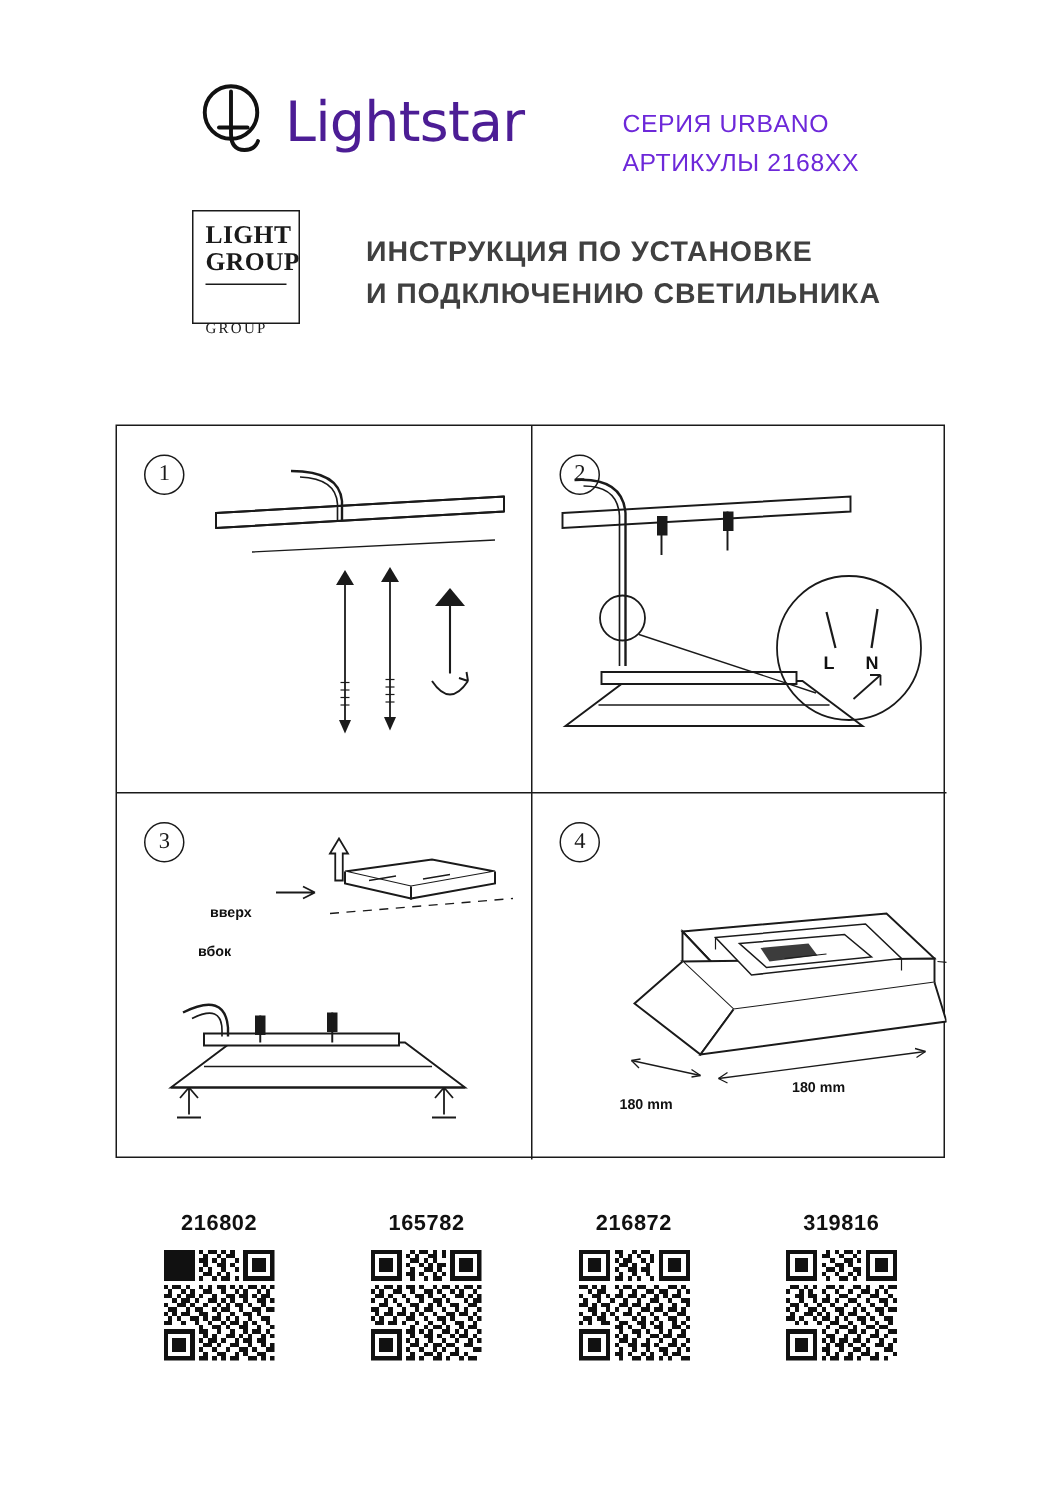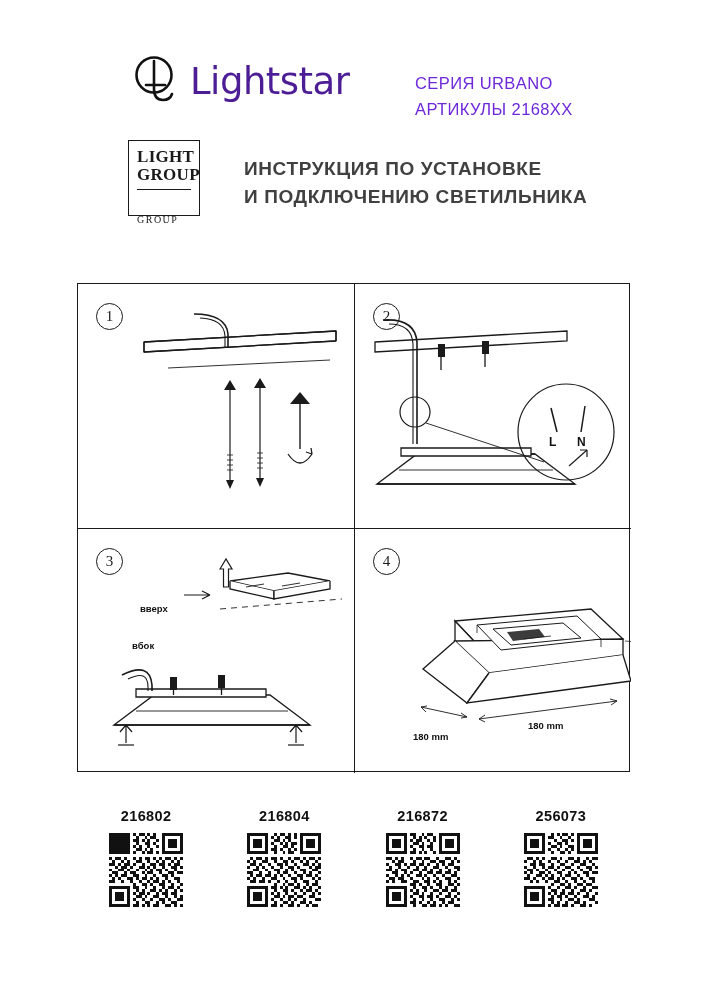--- a/index.html
+++ b/index.html
@@ -306,21 +306,21 @@
         <path d="M44 146 Q72 132 74 156 L74 162" stroke-width="1.6"></path>
         <path d="M50 150 Q70 140 70 158 L70 162" stroke-width="1.1"></path>
 
         <path d="M48 214 L48 196 M48 196 l-6 7 m6 -7 l6 7" stroke-width="1.2"></path>
         <path d="M40 216 L56 216" stroke-width="1.2"></path>
         <path d="M218 214 L218 196 M218 196 l-6 7 m6 -7 l6 7" stroke-width="1.2"></path>
         <path d="M210 216 L226 216" stroke-width="1.2"></path>
       </g>
     </svg>
     <div class="lbl" style="left:62px; top:74px;">вверх</div>
-    <div class="lbl" style="left:54px; top:111px;">вбок</div>
+    <div class="lbl" style="left:54px; top:100px;">вбок</div>
   </div>
 
   <div class="panel p4">
     <div class="step-badge">4</div>
     <svg class="fig" width="277" height="245" viewBox="0 0 277 245">
       <g fill="none" stroke="#1a1a1a" stroke-width="1.3">
 
         <path d="M100 92 L236 80 L268 110 L134 128 Z" fill="#fff"></path>
 
         <path d="M100 92 L134 128 L134 144 L100 112 Z" fill="#fff"></path>
@@ -394,21 +394,21 @@
         <path d="M8 20h1v1H8z M10 20h2v1h-2z M13 20h1v1h-1z M16 20h1v1h-1z M18 20h2v1h-2z M21 20h2v1h-2z"></path>
         <path d="M9 21h2v1H9z M12 21h1v1h-1z M15 21h2v1h-2z M19 21h1v1h-1z M22 21h1v1h-1z M24 21h1v1h-1z"></path>
         <path d="M8 22h1v1H8z M11 22h1v1h-1z M14 22h1v1h-1z M17 22h2v1h-2z M20 22h1v1h-1z M23 22h2v1h-2z"></path>
         <path d="M9 23h1v1H9z M12 23h2v1h-2z M16 23h1v1h-1z M18 23h1v1h-1z M21 23h2v1h-2z"></path>
         <path d="M8 24h2v1H8z M11 24h1v1h-1z M13 24h1v1h-1z M15 24h2v1h-2z M19 24h2v1h-2z M22 24h1v1h-1z M24 24h1v1h-1z"></path>
       </g>
     </svg>
   </div>
 
   <div class="qr-cell">
-    <div class="qr-code-label">216804</div>
+    <div class="qr-code-label">165782</div>
     <svg class="qr-img" viewBox="0 0 25 25" shape-rendering="crispEdges">
       <rect width="25" height="25" fill="#fff"></rect>
       <g fill="#111">
         <path d="M0 0h7v1H0z M0 6h7v1H0z M0 0h1v7H0z M6 0h1v7H6z M2 2h3v3H2z"></path>
         <path d="M18 0h7v1h-7z M18 6h7v1h-7z M18 0h1v7h-1z M24 0h1v7h-1z M20 2h3v3h-3z"></path>
         <path d="M0 18h7v1H0z M0 24h7v1H0z M0 18h1v7H0z M6 18h1v7H6z M2 20h3v3H2z"></path>
         <path d="M9 0h1v1H9z M11 0h2v1h-2z M14 0h1v1h-1z M16 0h1v1h-1z"></path>
         <path d="M8 1h1v1H8z M10 1h1v1h-1z M13 1h2v1h-2z M16 1h1v1h-1z"></path>
         <path d="M9 2h2v1H9z M12 2h1v1h-1z M14 2h1v1h-1z"></path>
         <path d="M8 3h1v1H8z M11 3h1v1h-1z M13 3h1v1h-1z M15 3h2v1h-2z"></path>
@@ -466,21 +466,21 @@
         <path d="M9 20h2v1H9z M12 20h1v1h-1z M15 20h1v1h-1z M18 20h1v1h-1z M21 20h1v1h-1z M24 20h1v1h-1z"></path>
         <path d="M8 21h1v1H8z M11 21h2v1h-2z M14 21h2v1h-2z M17 21h1v1h-1z M20 21h2v1h-2z M23 21h1v1h-1z"></path>
         <path d="M9 22h1v1H9z M12 22h1v1h-1z M15 22h1v1h-1z M18 22h2v1h-2z M22 22h1v1h-1z M24 22h1v1h-1z"></path>
         <path d="M8 23h2v1H8z M11 23h1v1h-1z M14 23h1v1h-1z M16 23h1v1h-1z M19 23h1v1h-1z M21 23h2v1h-2z"></path>
         <path d="M9 24h1v1H9z M12 24h2v1h-2z M15 24h2v1h-2z M18 24h1v1h-1z M20 24h1v1h-1z M23 24h2v1h-2z"></path>
       </g>
     </svg>
   </div>
 
   <div class="qr-cell">
-    <div class="qr-code-label">256073</div>
+    <div class="qr-code-label">319816</div>
     <svg class="qr-img" viewBox="0 0 25 25" shape-rendering="crispEdges">
       <rect width="25" height="25" fill="#fff"></rect>
       <g fill="#111">
         <path d="M0 0h7v1H0z M0 6h7v1H0z M0 0h1v7H0z M6 0h1v7H6z M2 2h3v3H2z"></path>
         <path d="M18 0h7v1h-7z M18 6h7v1h-7z M18 0h1v7h-1z M24 0h1v7h-1z M20 2h3v3h-3z"></path>
         <path d="M0 18h7v1H0z M0 24h7v1H0z M0 18h1v7H0z M6 18h1v7H6z M2 20h3v3H2z"></path>
         <path d="M9 0h1v1H9z M11 0h1v1h-1z M13 0h2v1h-2z M16 0h1v1h-1z"></path>
         <path d="M8 1h2v1H8z M12 1h1v1h-1z M15 1h1v1h-1z"></path>
         <path d="M10 2h1v1h-1z M13 2h2v1h-2z M16 2h1v1h-1z"></path>
         <path d="M8 3h1v1H8z M11 3h2v1h-2z M14 3h1v1h-1z"></path>

